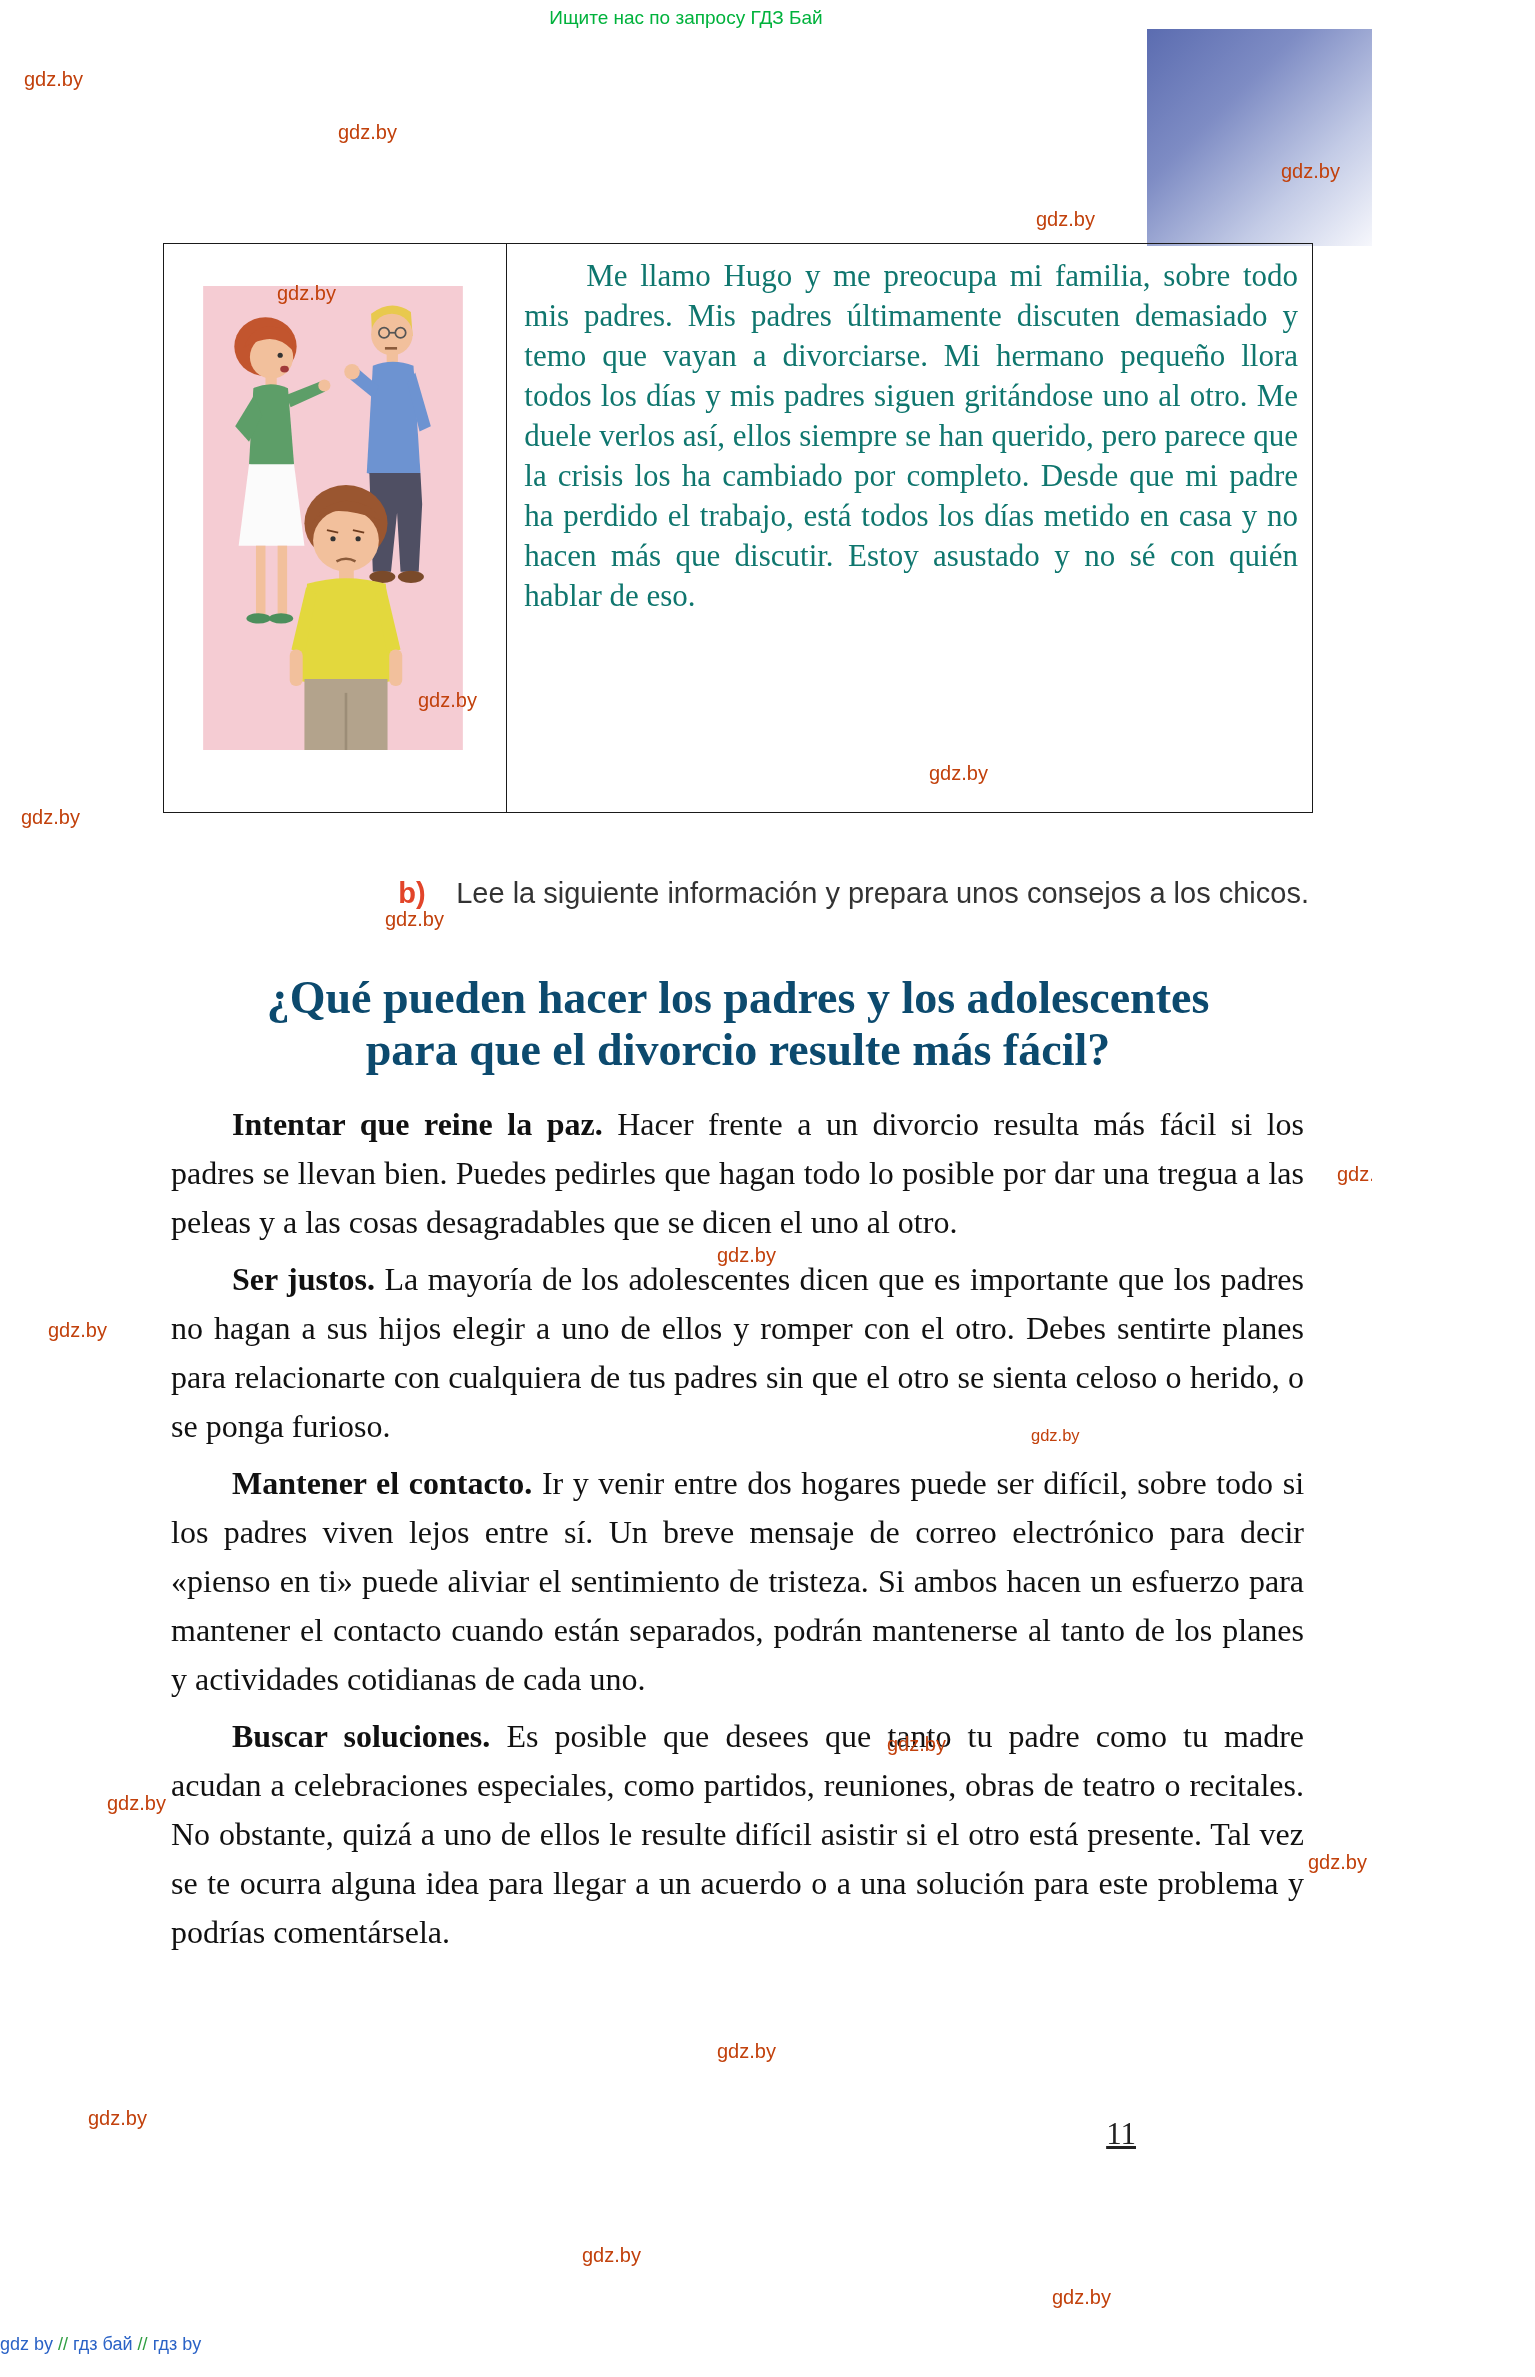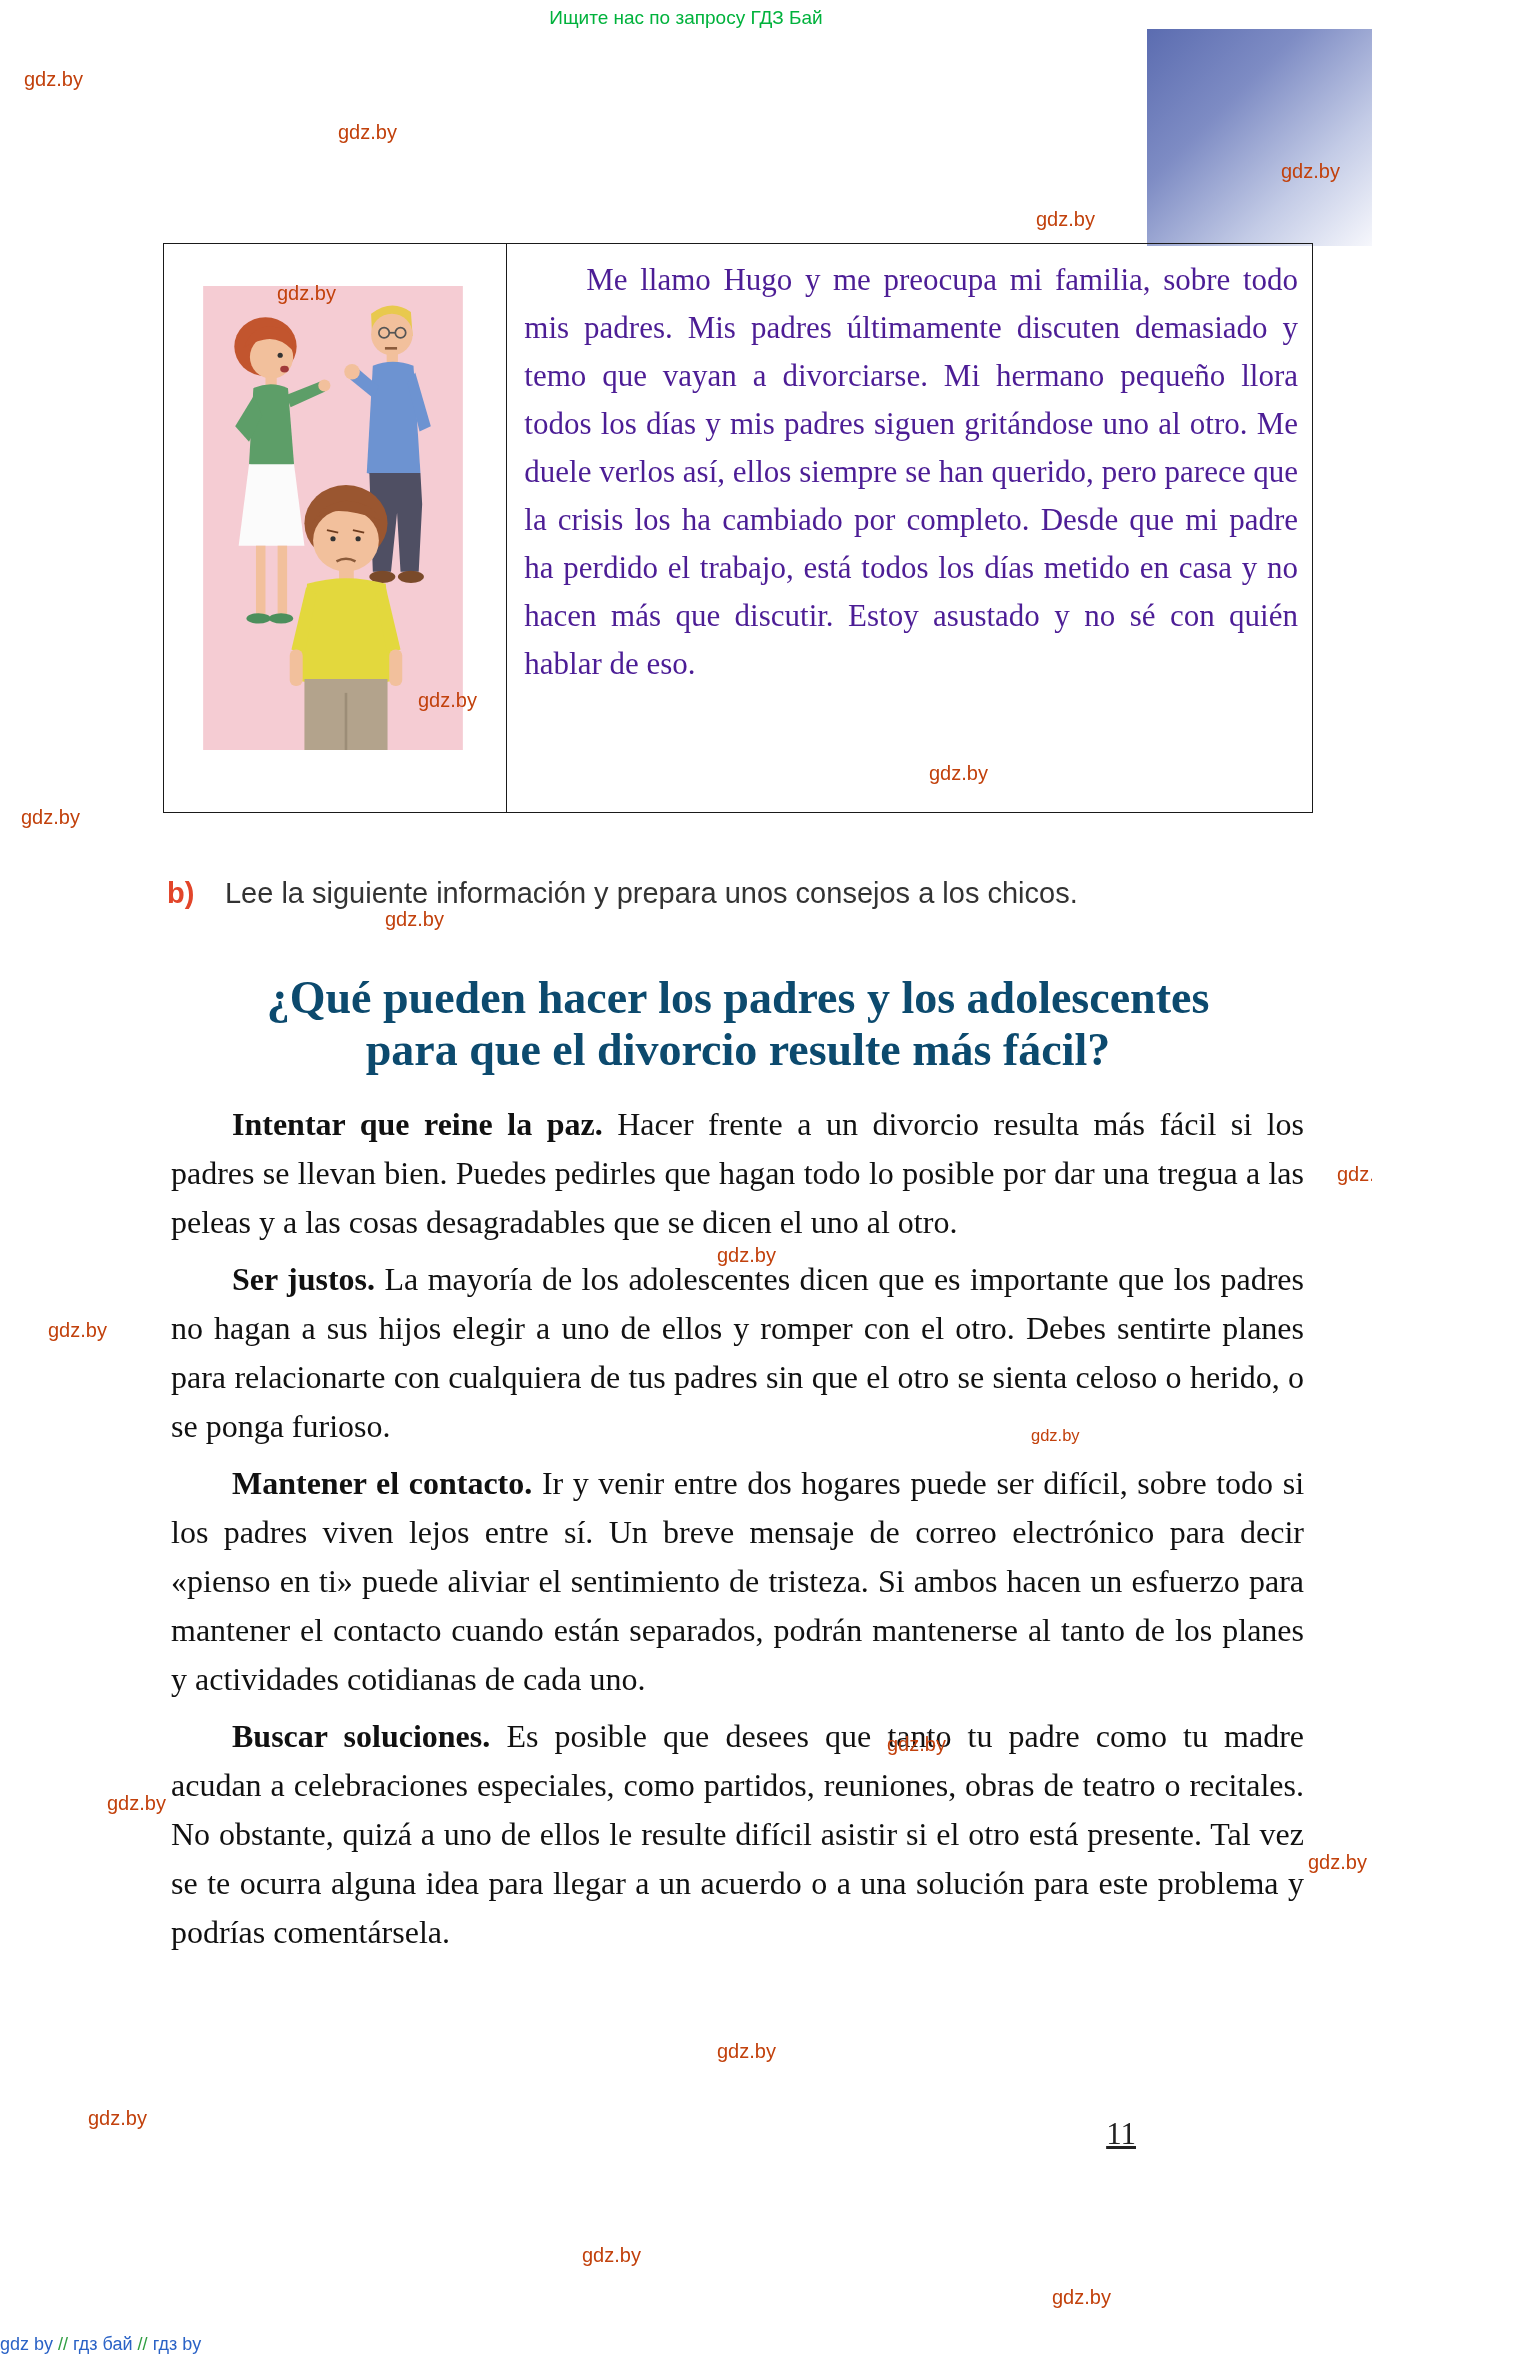--- a/index.html
+++ b/index.html
@@ -22,26 +22,26 @@
   .wm-small { font-size:16.5px; }
   .story-box {
     position:absolute; left:163px; top:243px; width:1150px; height:570px;
     border:1.7px solid #1a1a1a; box-sizing:border-box; display:flex; z-index:1;
   }
   .story-image-cell {
     width:343px; flex:none; box-sizing:border-box;
     border-right:1.7px solid #1a1a1a; padding:42px 0 0 39px;
   }
   .story-text {
-    flex:1; padding:12px 14px 8.7px 17.3px; font-size:31px; line-height:48px;
-    text-align:justify; text-indent:62px; color:#4c1d95;
+    flex:1; padding:12px 14px 8.7px 17.3px; font-size:31px; line-height:40px;
+    text-align:justify; text-indent:62px; color:#0f766e;
   }
   .task-line {
-    position:absolute; left:167px; top:877px; width:1150px;
-    font-family:"Liberation Sans", sans-serif; font-size:29px; color:#333333;
+    position:absolute; left:159px; top:877px; width:1150px;
+    font-family:"Liberation Sans", sans-serif; font-size:29px; color:#333333;text-align:right;
   }
   .task-label { color:#e2452a; font-weight:bold; margin-right:22.5px; }
   .article-title {
     position:absolute; left:163px; top:972px; width:1150px; text-align:center;
     font-size:46px; font-weight:bold; color:#0c4a6e; line-height:52px;
   }
   .article-body {
     position:absolute; left:163px; top:1092px; width:1149px;
     font-size:32px; line-height:49px; text-align:justify; color:#111111;
   }

